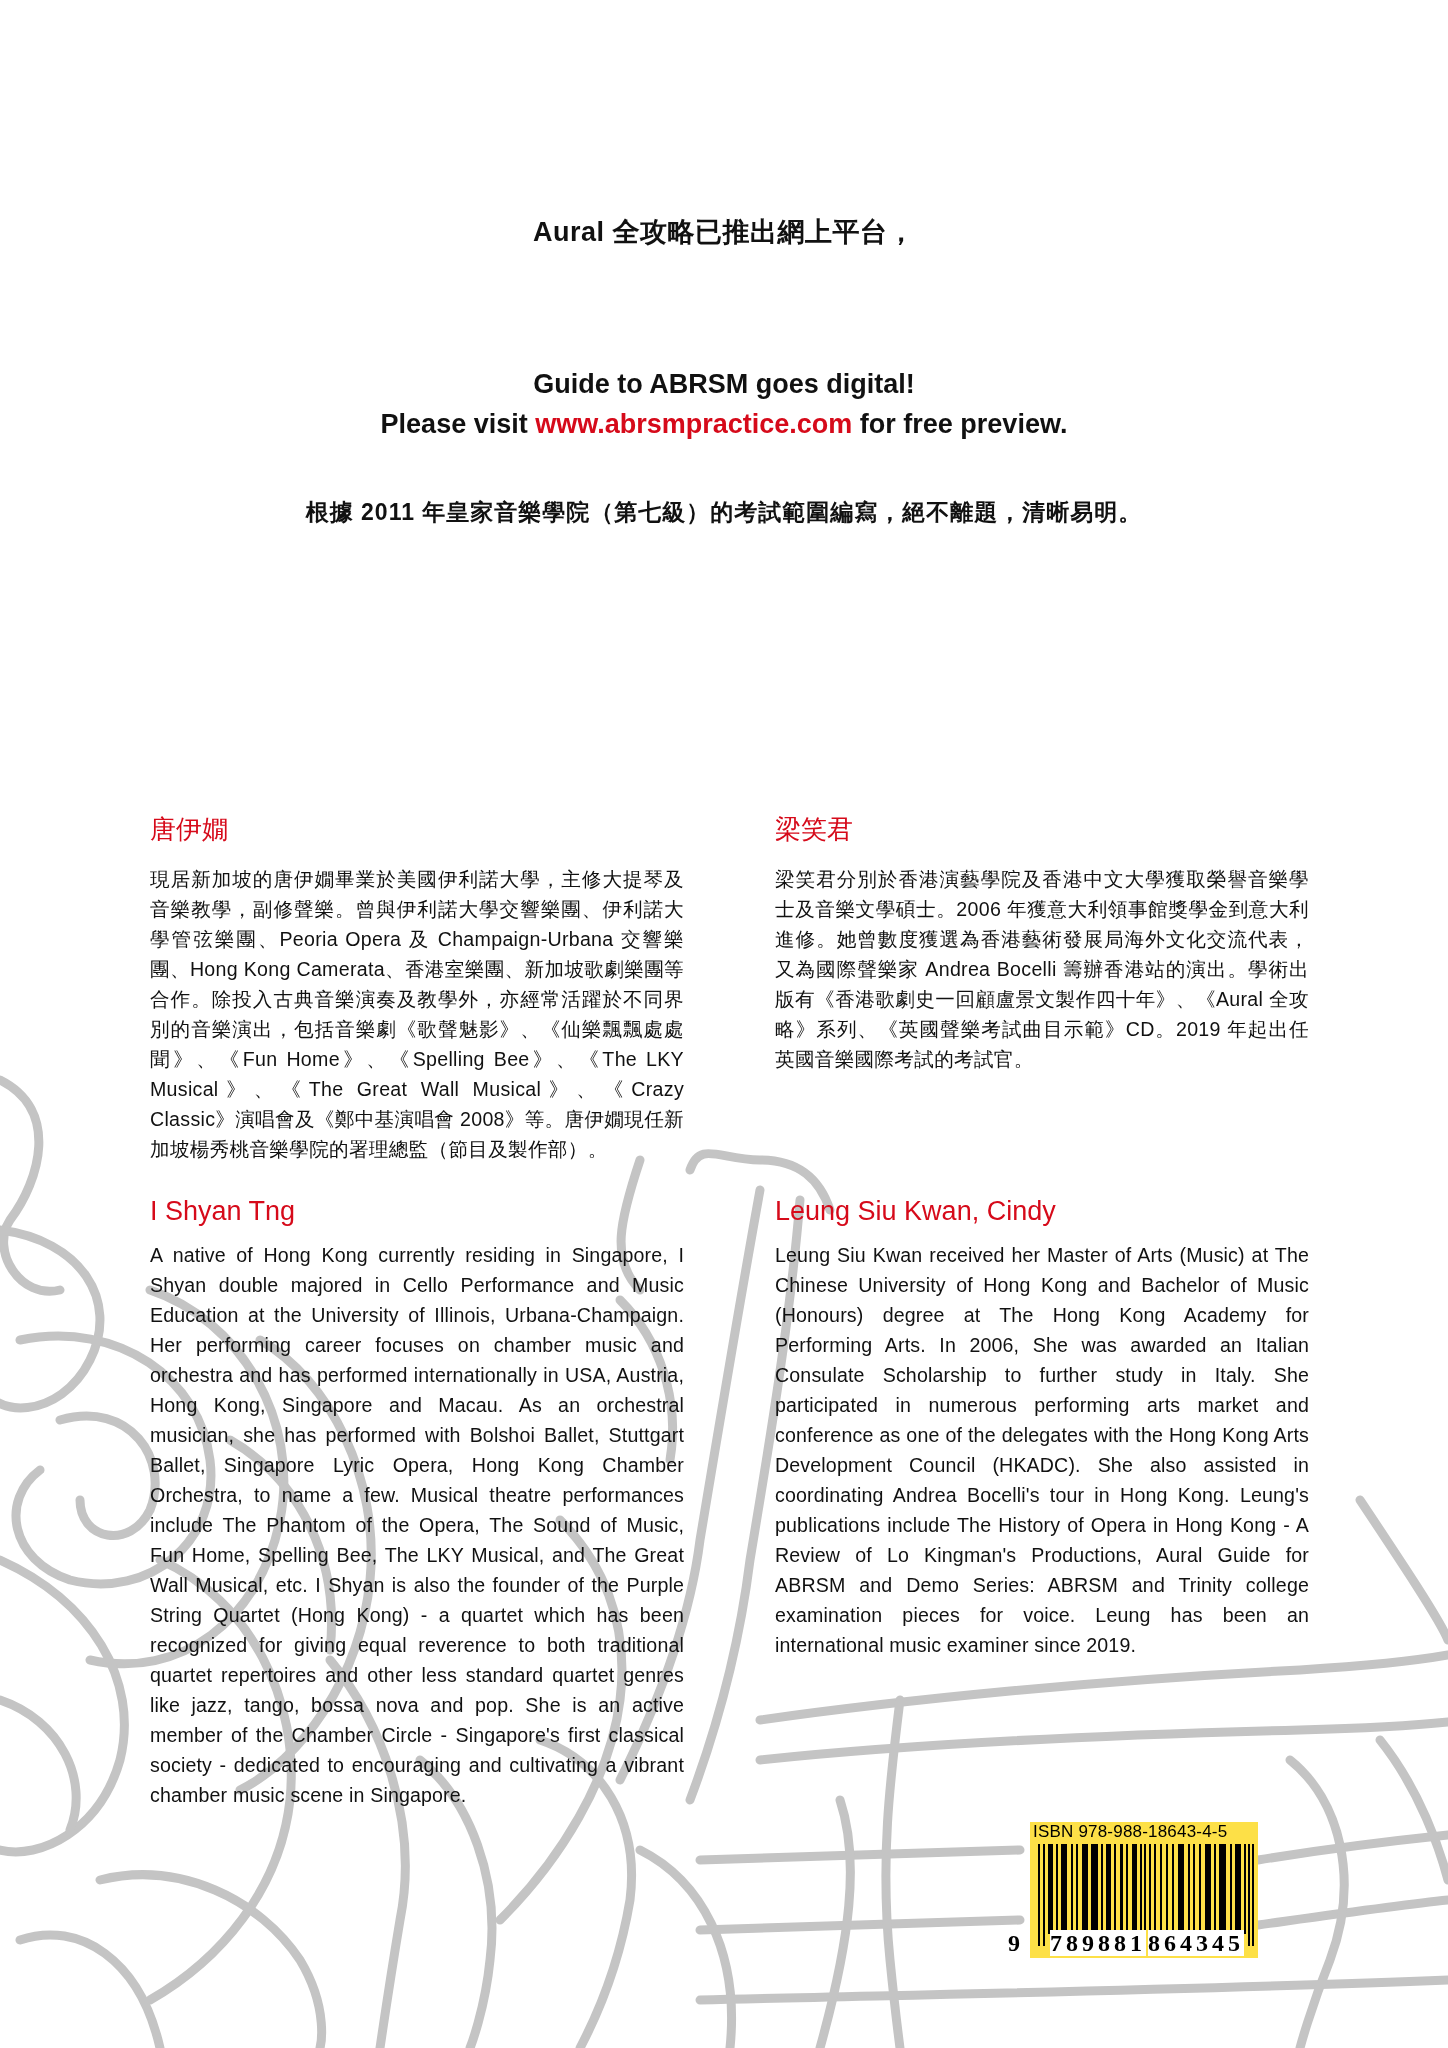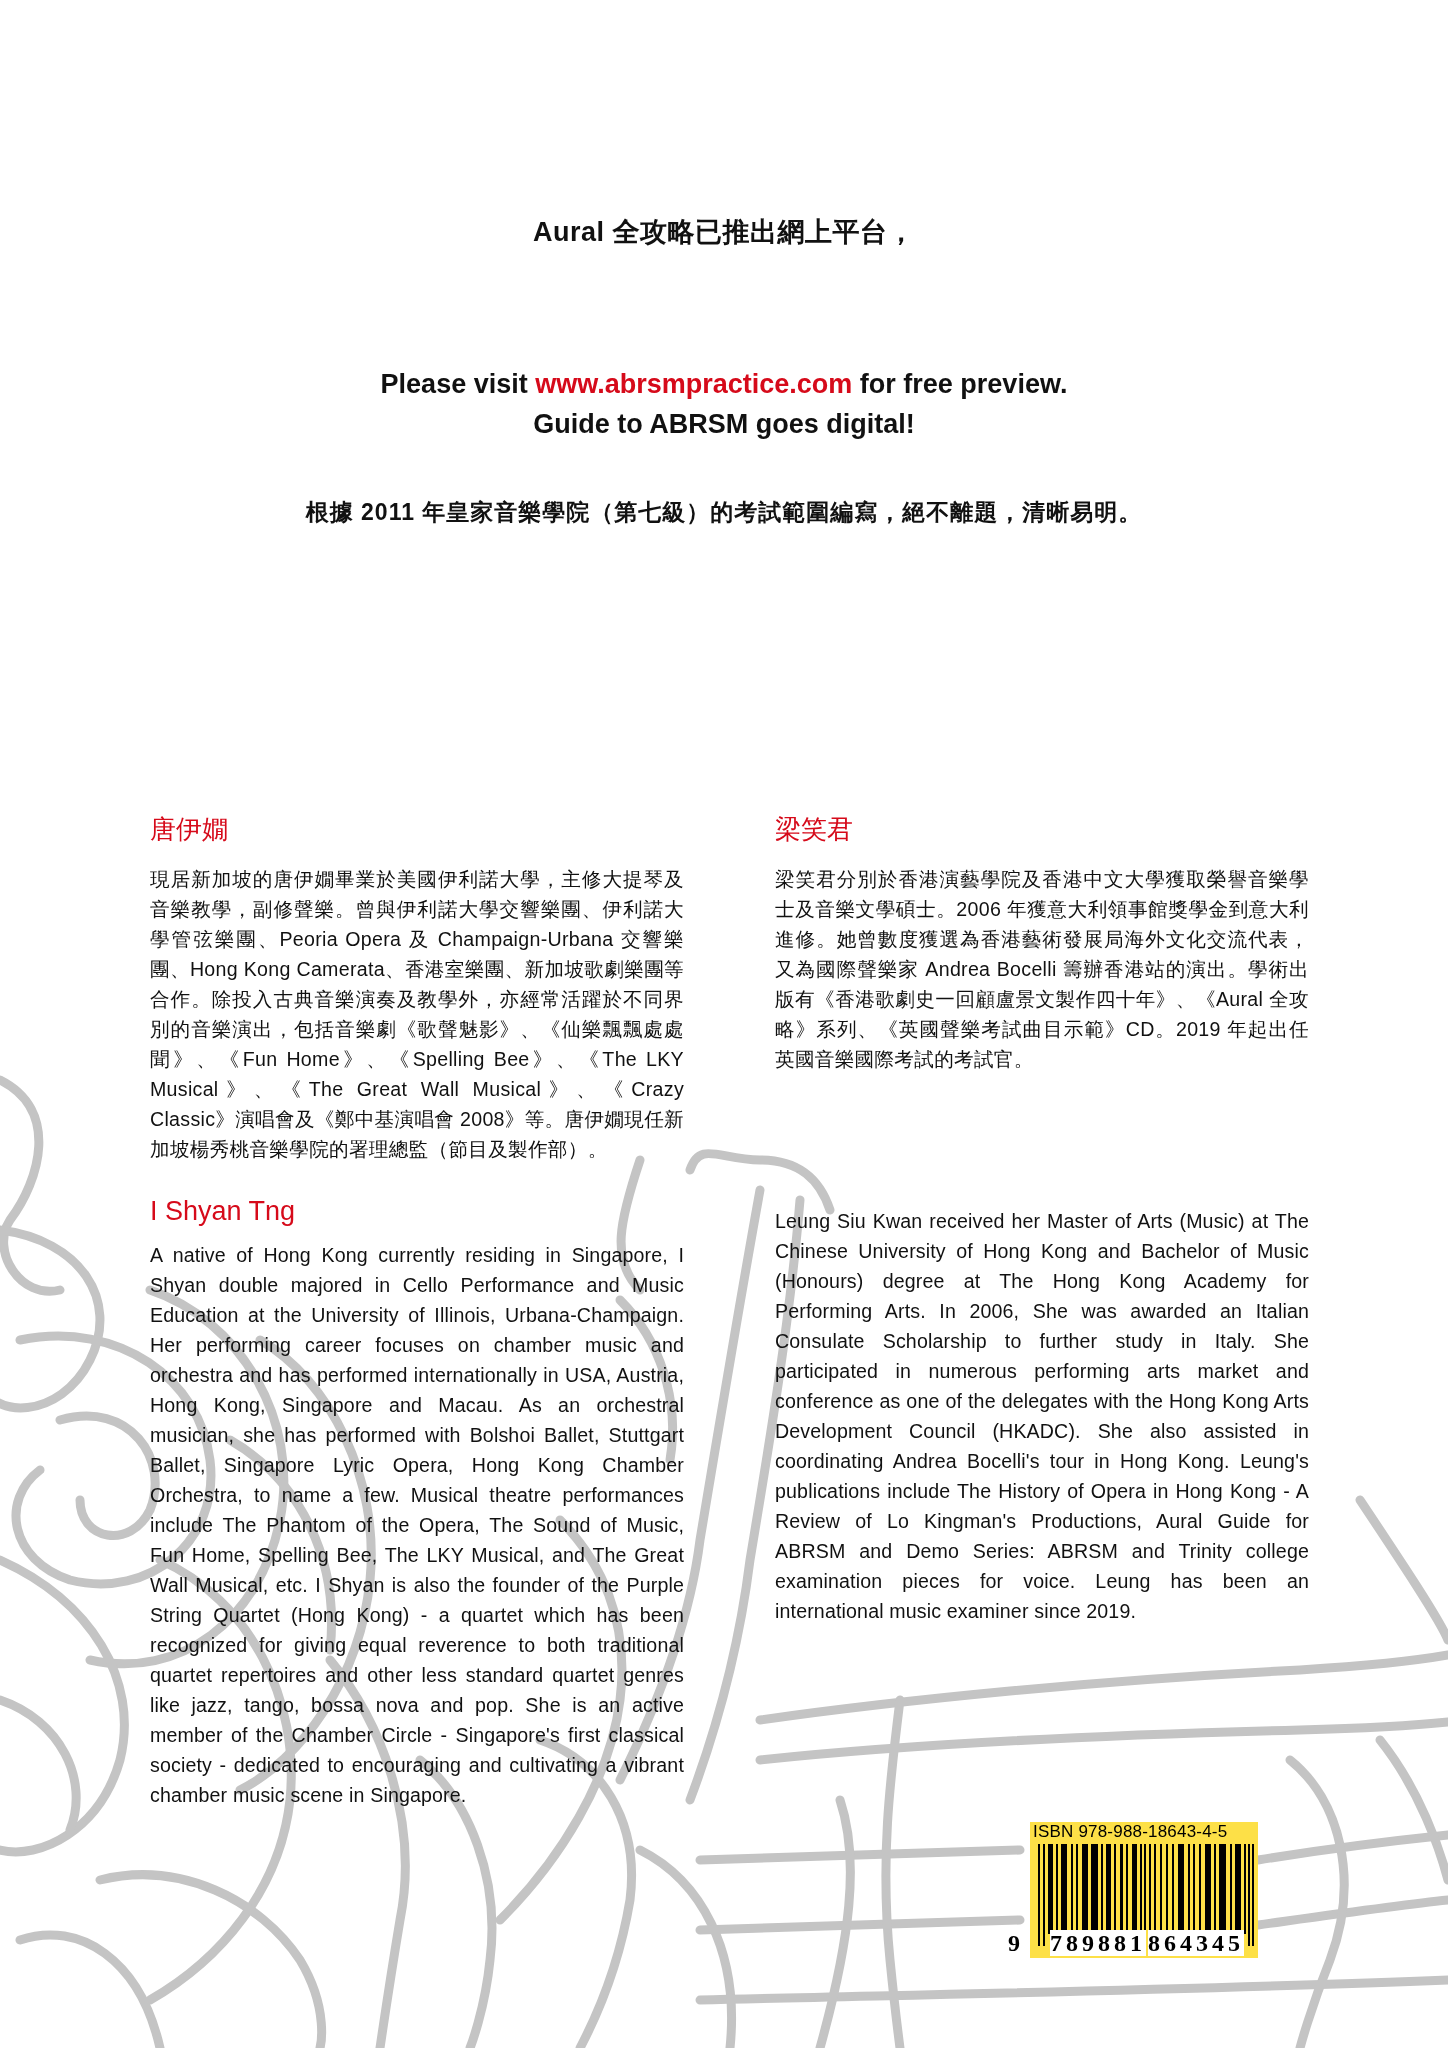--- a/index.html
+++ b/index.html
@@ -78,42 +78,43 @@
   <path d="M840 1800 C860 1860 850 1940 820 2048"></path>
   <path d="M1360 1500 C1400 1560 1440 1620 1448 1640"></path>
   <path d="M640 1160 C620 1220 610 1260 640 1290"></path>
 </svg>
 
 <div class="layer center-block promo-zh">
   <div>Aural 全攻略已推出網上平台，</div>
 </div>
 
 <div class="layer center-block promo-en">
+  <div>Guide to ABRSM goes digital!</div>
   <div><span>Please visit </span><span class="red">www.abrsmpractice.com</span><span> for free preview.</span></div>
-  <div>Guide to ABRSM goes digital!</div>
 </div>
 
 <div class="layer center-block tagline-zh">根據 2011 年皇家音樂學院（第七級）的考試範圍編寫，絕不離題，清晰易明。</div>
 
 <div class="layer bio bio-left" style="top:812px;">
   <h2 class="bio-title">唐伊嫺</h2>
   <p class="bio-text zh">現居新加坡的唐伊嫺畢業於美國伊利諾大學，主修大提琴及音樂教學，副修聲樂。曾與伊利諾大學交響樂團、伊利諾大學管弦樂團、Peoria Opera 及 Champaign-Urbana 交響樂團、Hong Kong Camerata、香港室樂團、新加坡歌劇樂團等合作。除投入古典音樂演奏及教學外，亦經常活躍於不同界別的音樂演出，包括音樂劇《歌聲魅影》、《仙樂飄飄處處聞》、《Fun Home》、《Spelling Bee》、《The LKY Musical》、《The Great Wall Musical》、《Crazy Classic》演唱會及《鄭中基演唱會 2008》等。唐伊嫺現任新加坡楊秀桃音樂學院的署理總監（節目及製作部）。</p>
 </div>
 
 <div class="layer bio bio-right" style="top:812px;">
   <h2 class="bio-title">梁笑君</h2>
   <p class="bio-text zh">梁笑君分別於香港演藝學院及香港中文大學獲取榮譽音樂學士及音樂文學碩士。2006 年獲意大利領事館獎學金到意大利進修。她曾數度獲選為香港藝術發展局海外文化交流代表，又為國際聲樂家 Andrea Bocelli 籌辦香港站的演出。學術出版有《香港歌劇史一回顧盧景文製作四十年》、《Aural 全攻略》系列、《英國聲樂考試曲目示範》CD。2019 年起出任英國音樂國際考試的考試官。</p>
 </div>
 
 <div class="layer bio bio-left" style="top:1194px;">
   <h2 class="bio-title en">I Shyan Tng</h2>
   <p class="bio-text en">A native of Hong Kong currently residing in Singapore, I Shyan double majored in Cello Performance and Music Education at the University of Illinois, Urbana-Champaign. Her performing career focuses on chamber music and orchestra and has performed internationally in USA, Austria, Hong Kong, Singapore and Macau. As an orchestral musician, she has performed with Bolshoi Ballet, Stuttgart Ballet, Singapore Lyric Opera, Hong Kong Chamber Orchestra, to name a few. Musical theatre performances include The Phantom of the Opera, The Sound of Music, Fun Home, Spelling Bee, The LKY Musical, and The Great Wall Musical, etc. I Shyan is also the founder of the Purple String Quartet (Hong Kong) - a quartet which has been recognized for giving equal reverence to both traditional quartet repertoires and other less standard quartet genres like jazz, tango, bossa nova and pop. She is an active member of the Chamber Circle - Singapore's first classical society - dedicated to encouraging and cultivating a vibrant chamber music scene in Singapore.</p>
 </div>
 
 <div class="layer bio bio-right" style="top:1194px;">
+  <h2 class="bio-title en">Leung Siu Kwan, Cindy</h2>
   <p class="bio-text en">Leung Siu Kwan received her Master of Arts (Music) at The Chinese University of Hong Kong and Bachelor of Music (Honours) degree at The Hong Kong Academy for Performing Arts. In 2006, She was awarded an Italian Consulate Scholarship to further study in Italy.  She participated in numerous performing arts market and conference as one of the delegates with the Hong Kong Arts Development Council (HKADC). She also assisted in coordinating Andrea Bocelli's tour in Hong Kong. Leung's publications include The History of Opera in Hong Kong - A Review of Lo Kingman's Productions, Aural Guide for ABRSM and Demo Series:  ABRSM and Trinity college examination pieces for voice. Leung has been an international music examiner since 2019.</p>
 </div>
 
 <div class="barcode">
   <div class="isbn-label">ISBN 978-988-18643-4-5</div>
   <svg class="bars" viewBox="0 0 216 102" preserveAspectRatio="none">
     <g fill="#000">
       <rect x="0" y="0" width="2" height="102"></rect>
         <rect x="5" y="0" width="2" height="102"></rect>
       <rect x="10" y="0" width="5" height="90"></rect>

